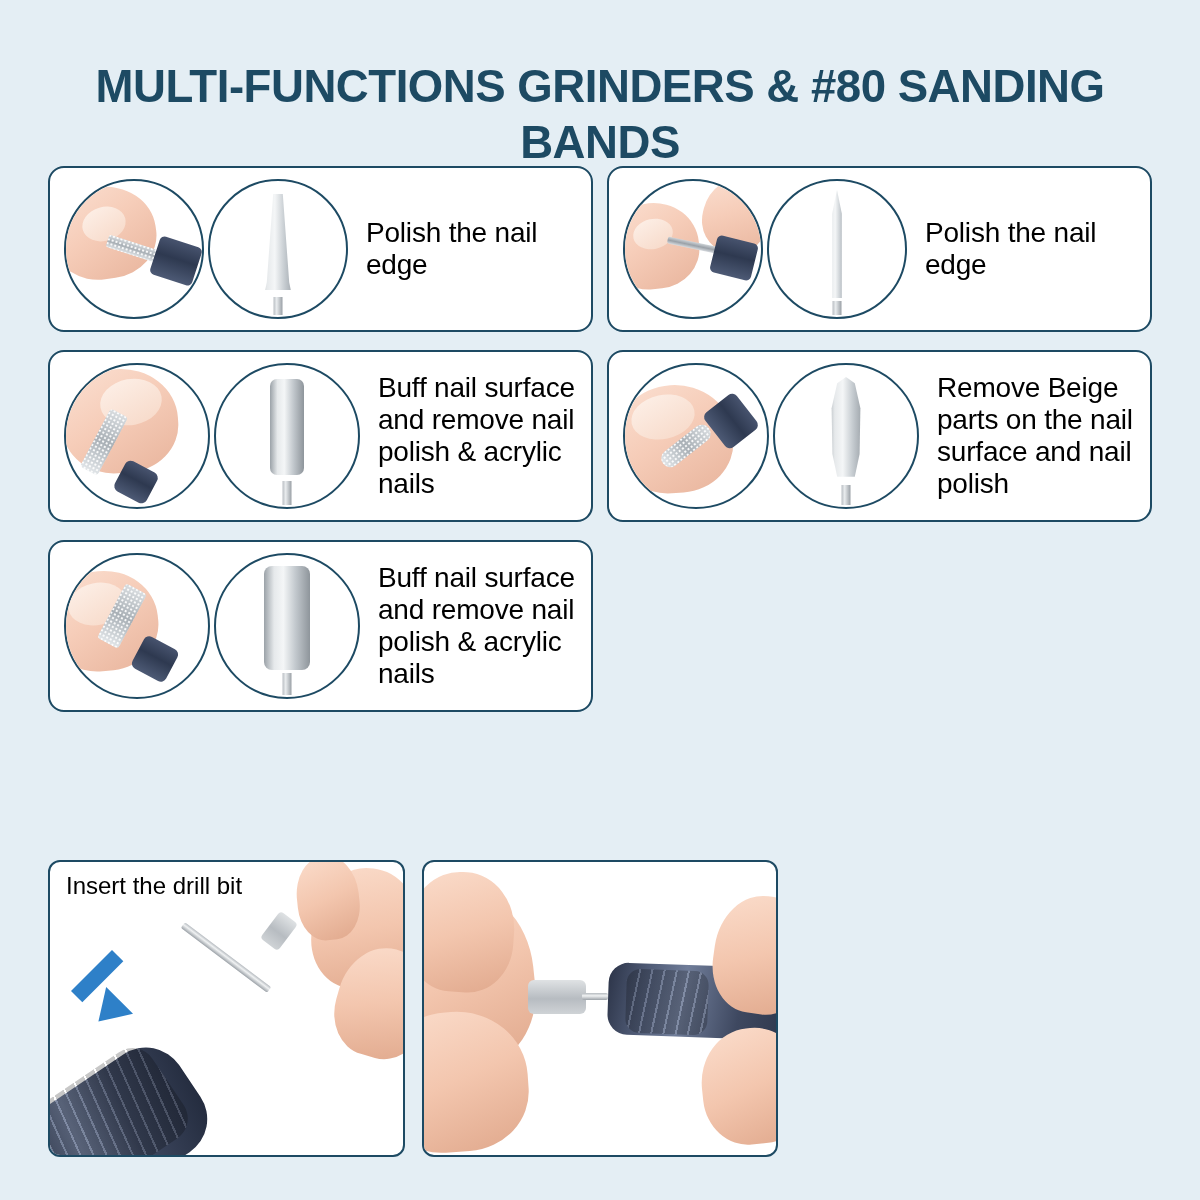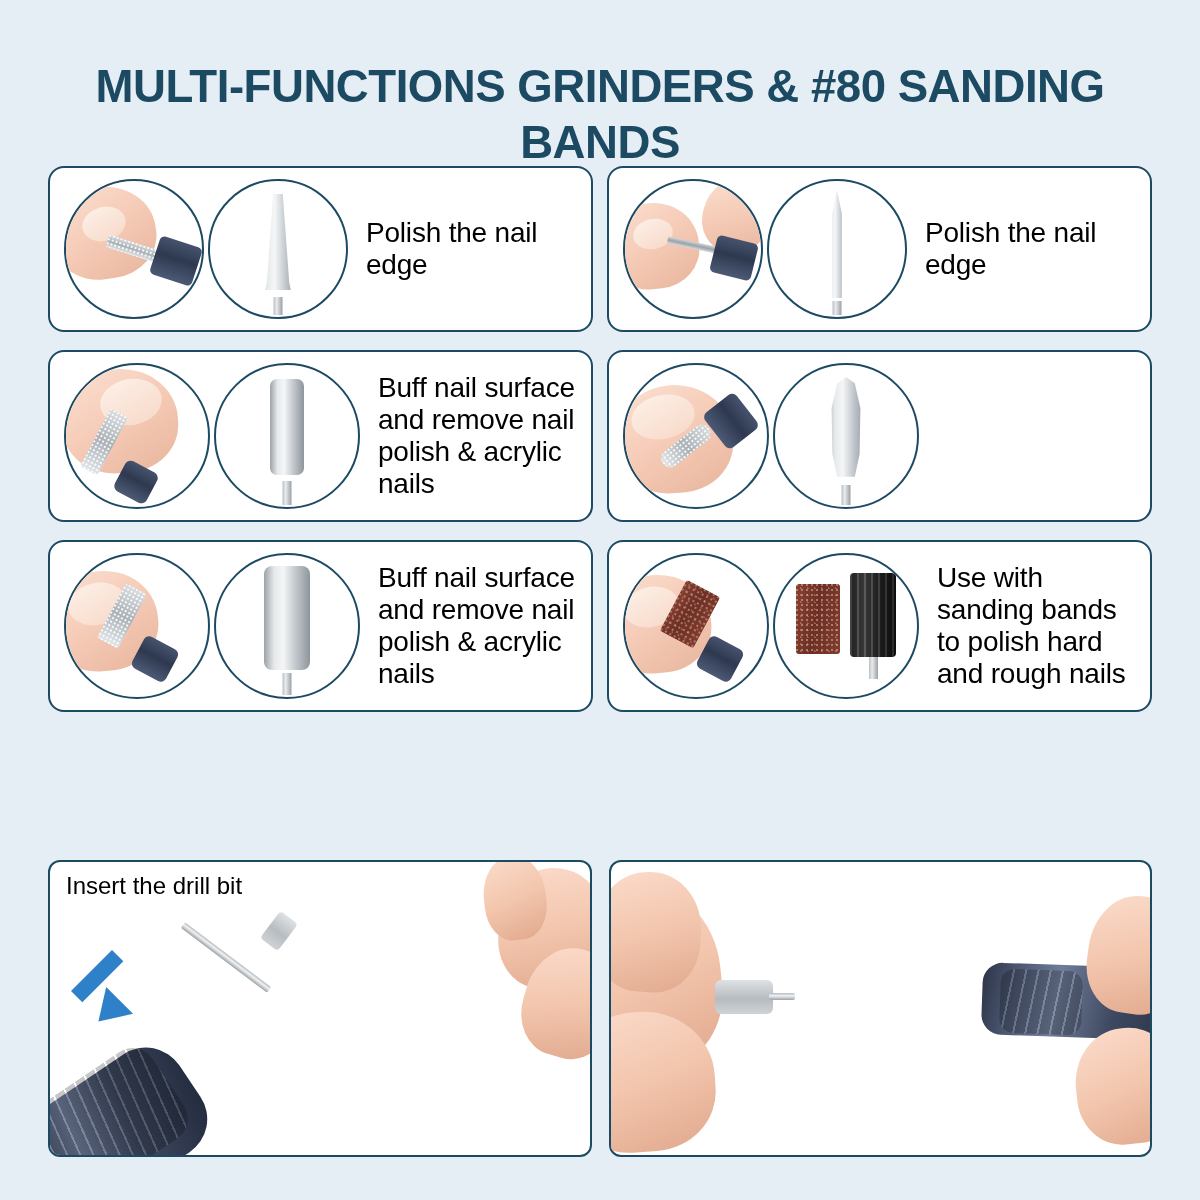--- a/index.html
+++ b/index.html
@@ -183,21 +183,21 @@
     letter-spacing: -0.3px;
   }
 
   
   .panels {
     position: absolute;
     top: 860px;
     left: 48px;
     width: 1104px;
     display: grid;
-    grid-template-columns: 1fr 1fr;
+    grid-template-columns: 1fr 1fr 1fr;
     grid-column-gap: 17px;
   }
   .panel {
     position: relative;
     height: 297px;
     background: #ffffff;
     border: 2px solid #1d4a63;
     border-radius: 12px;
     box-sizing: border-box;
     overflow: hidden;
@@ -317,56 +317,39 @@
         <div class="nail" style="width:64px;height:44px;left:6px;top:30px;transform:rotate(-12deg);"></div>
         <div class="bit-grit" style="width:18px;height:58px;left:52px;top:52px;transform:rotate(52deg);border-radius:9px;"></div>
         <div class="hp-collar" style="width:44px;height:40px;left:84px;top:36px;transform:rotate(52deg);border-radius:6px;"></div>
       </div>
       <div class="circle bit">
         <div class="bit-wrap">
           <div class="flame metal" style="margin-bottom:14px;"></div>
           <div class="bit-stem" style="height:20px;"></div>
         </div>
       </div>
+      <div class="card-text">Remove Beige parts on the nail surface and nail polish</div>
     </div>
 
     <div class="card r3">
       <div class="circle photo">
         <div class="finger" style="width:110px;height:100px;left:-18px;top:16px;transform:rotate(-6deg);"></div>
         <div class="nail" style="width:58px;height:42px;left:2px;top:28px;transform:rotate(-12deg);"></div>
         <div class="bit-grit" style="width:24px;height:62px;left:44px;top:30px;transform:rotate(28deg);border-radius:4px;"></div>
         <div class="hp-collar" style="width:38px;height:36px;left:70px;top:86px;transform:rotate(28deg);border-radius:6px;"></div>
       </div>
       <div class="circle bit">
         <div class="bit-wrap">
           <div class="barrel-wide metal" style="margin-bottom:16px;"></div>
           <div class="bit-stem" style="height:22px;"></div>
         </div>
       </div>
       <div class="card-text">Buff nail surface and remove nail polish &amp; acrylic nails</div>
     </div>
 
-    <div class="card r3">
-      <div class="circle photo">
-        <div class="finger" style="width:108px;height:98px;left:-22px;top:20px;transform:rotate(-6deg);"></div>
-        <div class="nail" style="width:56px;height:40px;left:-2px;top:32px;transform:rotate(-12deg);"></div>
-        <div class="sand-band" style="position:absolute;left:46px;top:30px;width:38px;height:58px;transform:rotate(28deg);"></div>
-        <div class="hp-collar" style="width:38px;height:36px;left:76px;top:86px;transform:rotate(28deg);border-radius:6px;"></div>
-      </div>
-      <div class="circle bit">
-        <div class="bit-wrap" style="justify-content:space-evenly;padding:0 10px;">
-          <div class="sand-band" style="margin-bottom:14px;"></div>
-          <div style="position:relative;display:flex;flex-direction:column;align-items:center;margin-bottom:0px;">
-            <div class="mandrel"></div>
-            <div style="width:9px;height:22px;background:linear-gradient(90deg,#b9bec3 0%,#e9ecee 35%,#9aa0a6 100%);"></div>
-          </div>
-        </div>
-      </div>
-      <div class="card-text">Use with sanding bands to polish hard and rough nails</div>
-    </div>
 
   </div>
 
 
   <div class="panels">
 
     <div class="panel">
       <div class="panel-label">Insert the drill bit</div>
 
       <div class="hp-body" style="left:-34px;bottom:-38px;width:190px;height:118px;transform:rotate(-34deg);border-radius:26px 40px 40px 26px;"></div>

